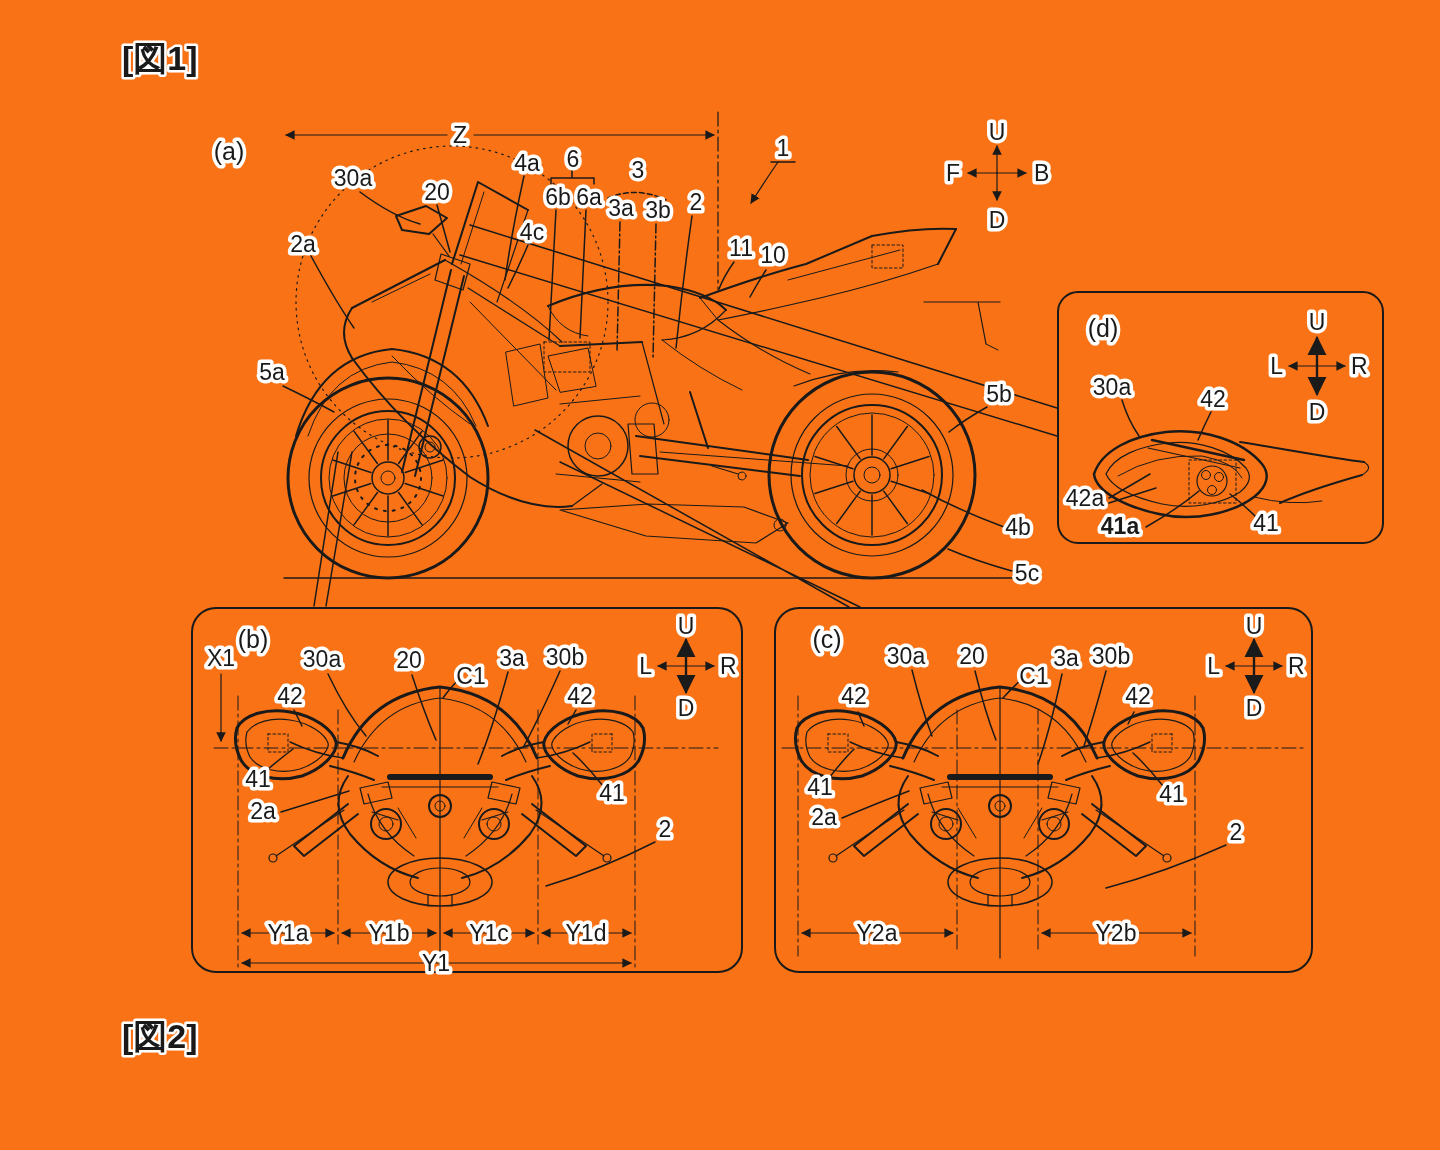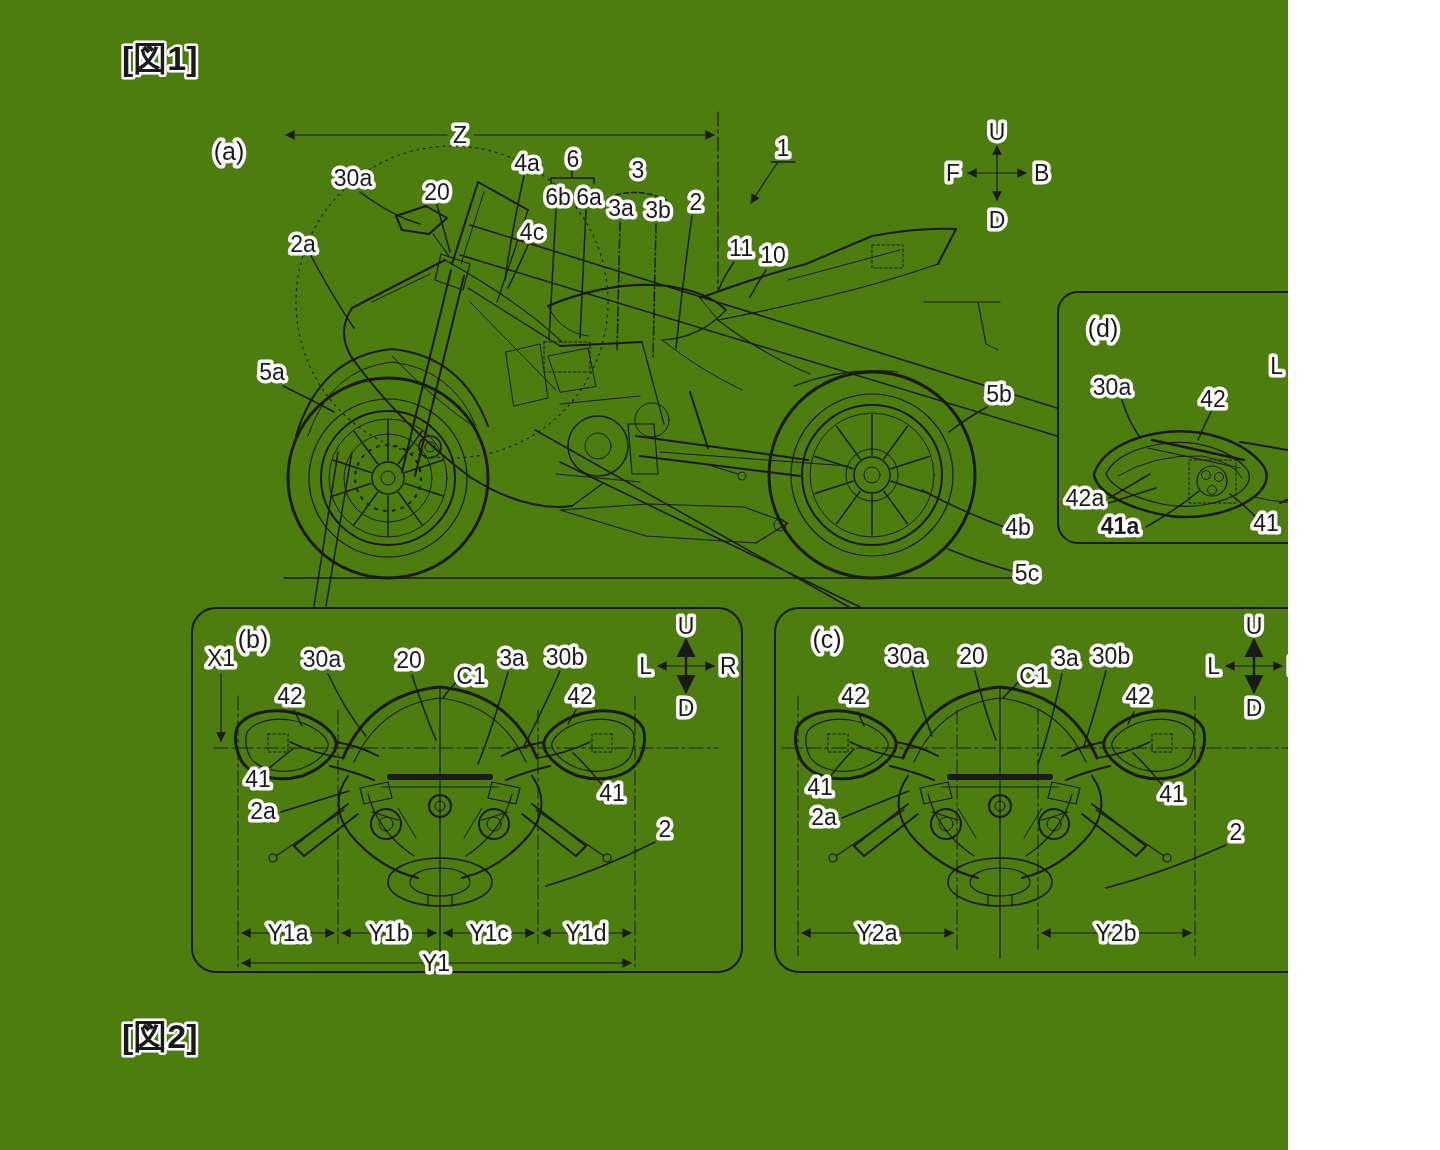--- a/index.html
+++ b/index.html
@@ -1,16 +1,16 @@
 <!DOCTYPE html>
 <html><head>
 <meta charset="utf-8">
 <style>
   html,body{margin:0;padding:0;background:#fff;}
-  .stage{position:relative;width:1288px;height:1150px;background:#4d7c0f;overflow:hidden;
+  .stage{position:relative;width:1440px;height:1150px;background:#f97316;overflow:hidden;
          font-family:"Liberation Sans",sans-serif;}
   svg{display:block}
   svg path,svg line,svg circle,svg ellipse,svg rect,svg polyline{
     fill:none;stroke:#1a1a1a;stroke-width:1.5;stroke-linecap:round;stroke-linejoin:round;}
   svg text{fill:#1a1a1a;stroke:#ffffff;stroke-width:7px;paint-order:stroke;stroke-linejoin:round;
     font-size:23px;text-anchor:middle;font-family:"Liberation Sans",sans-serif;}
   text.fig{font-size:34px;font-weight:bold;stroke-width:5px;text-anchor:start;}
   text.tag{font-size:25px;}
   text.bold{font-weight:bold;}
   text.aend{text-anchor:end;} text.astart{text-anchor:start;}

